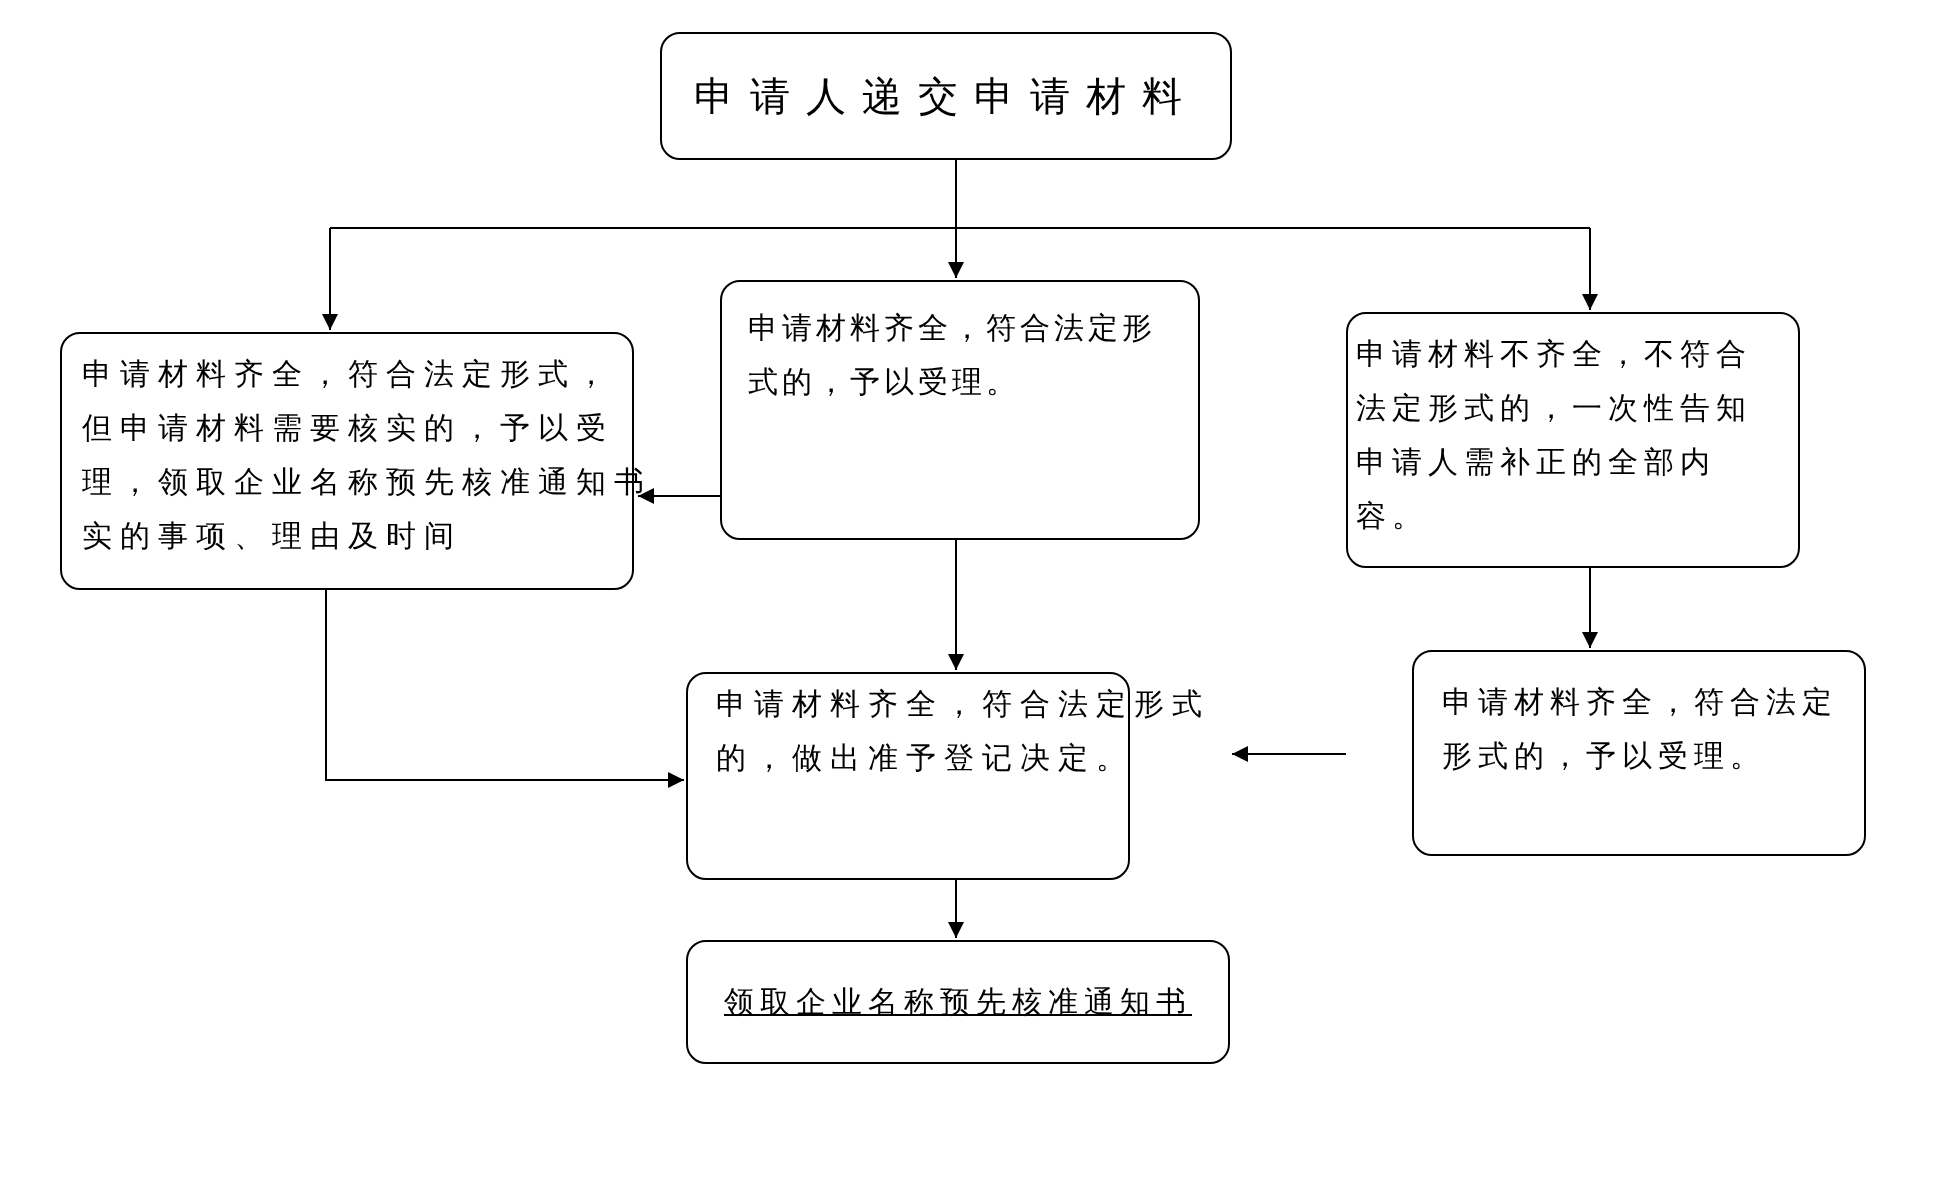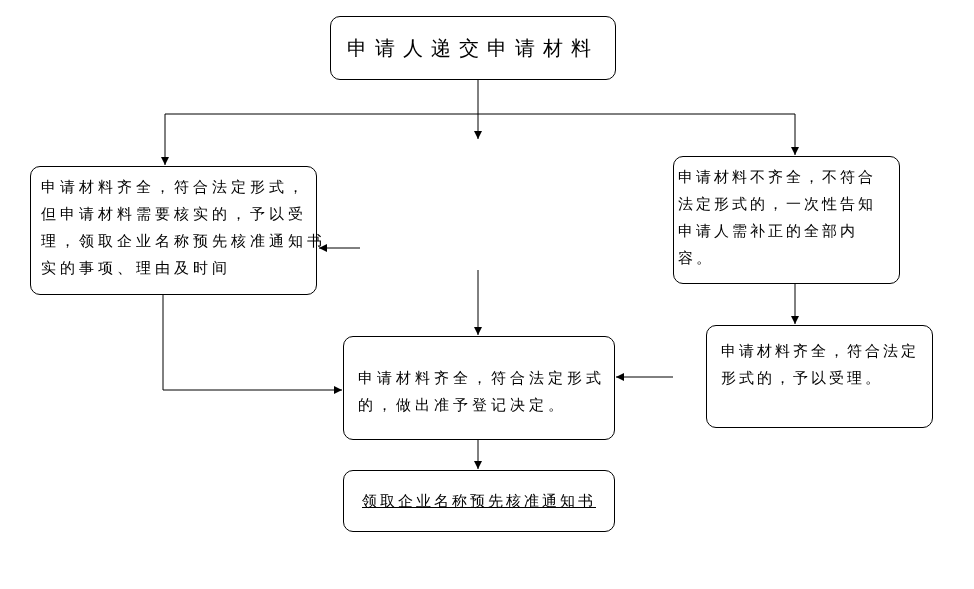--- a/index.html
+++ b/index.html
@@ -42,21 +42,21 @@
     align-items: center;
     justify-content: center;
     text-align: center;
   }
   
   .n-submit   { left: 330px; top: 16px;  width: 286px; height: 64px;  font-size: 20px; letter-spacing: 8px; }
   .n-verify   { left: 30px;  top: 166px; width: 287px; height: 129px; padding: 7px 10px;  letter-spacing: 4px; }
   .n-accept   { left: 360px; top: 140px; width: 240px; height: 130px; padding: 10px 13px; letter-spacing: 2px; }
   .n-incomp   { left: 673px; top: 156px; width: 227px; height: 128px; padding: 7px 4px;  letter-spacing: 3px; }
   .n-accept2  { left: 706px; top: 325px; width: 227px; height: 103px; padding: 12px 14px; letter-spacing: 3px; }
-  .n-decision { left: 343px; top: 336px; width: 272px; height: 104px; padding: 28px 14px; letter-spacing: 4px; }
+  .n-decision { left: 343px; top: 336px; width: 222px; height: 104px; padding: 2px 14px; letter-spacing: 4px; }
   .n-notice   { left: 343px; top: 470px; width: 272px; height: 62px;  letter-spacing: 3px; text-decoration: underline; }
 </style>
 </head>
 <body>
 
 <div class="canvas">
 
   <svg class="connectors" width="974" height="589" viewBox="0 0 974 589" fill="none" stroke="#000000" stroke-width="1">
     <defs>
       <marker id="arrow" viewBox="0 0 10 10" refX="10" refY="5" markerWidth="8" markerHeight="8" orient="auto-start-reverse">
@@ -80,20 +80,24 @@
     <span class="node-text">申请人递交申请材料</span>
   </div>
 
   <div class="node n-verify">
     <span class="node-text">申请材料齐全，符合法定形式，
 但申请材料需要核实的，予以受
 理，领取企业名称预先核准通知书
 实的事项、理由及时间</span>
   </div>
 
+  <div class="node n-accept">
+    <span class="node-text">申请材料齐全，符合法定形
+式的，予以受理。</span>
+  </div>
 
   <div class="node n-incomp">
     <span class="node-text">申请材料不齐全，不符合
 法定形式的，一次性告知
 申请人需补正的全部内
 容。</span>
   </div>
 
   <div class="node n-accept2">
     <span class="node-text">申请材料齐全，符合法定

